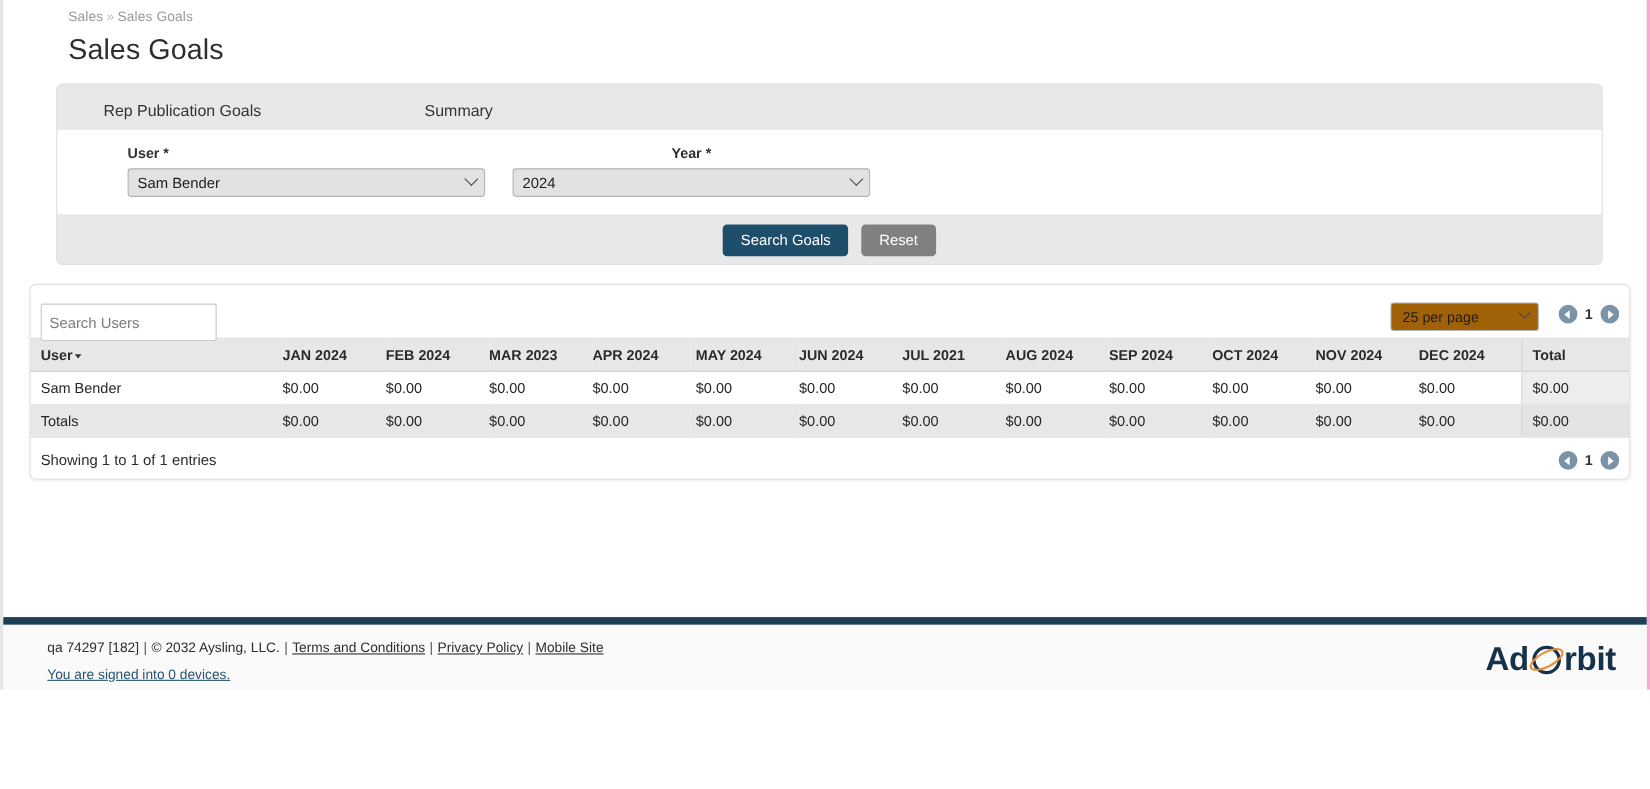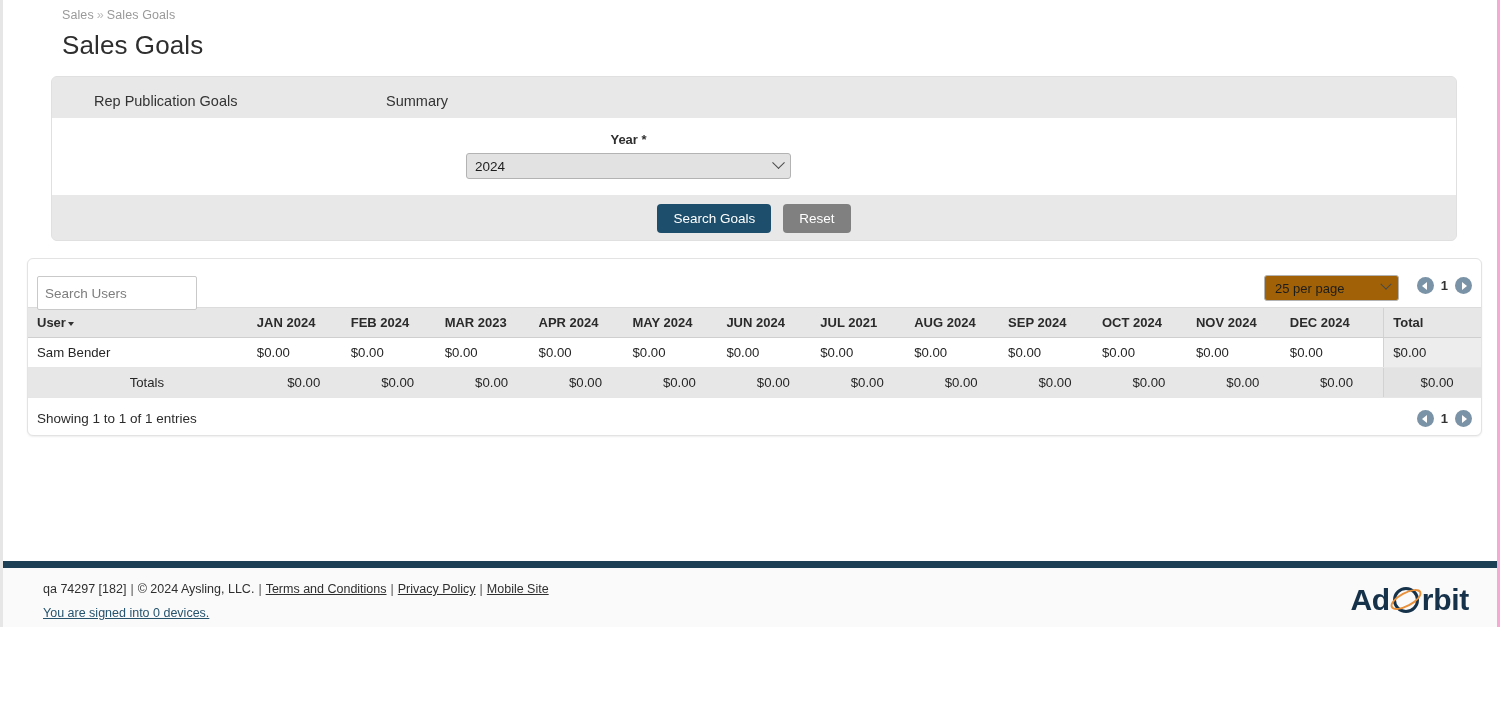--- a/index.html
+++ b/index.html
@@ -190,21 +190,21 @@
     white-space: nowrap;
   }
   .col-user { width: 212px; padding-left: 9px !important; }
   .col-m { width: 87px; }
   .col-total { width: 90px; }
   th.col-total, td.col-total {
     border-left: 1px solid #d2d2d2;
     background: #ededed;
     padding-left: 9px !important;
   }
-  tr.row-totals td { background: #e7e7e7; font-weight: normal; text-align: center; }
+  tr.row-totals td { background: #e7e7e7; font-weight: normal; }
   tr.row-totals td.col-total { background: #e3e3e3; }
   td.col-user { padding-left: 9px !important; }
   .sort-caret {
     display: inline-block;
     width: 0; height: 0;
     border-left: 3.5px solid transparent;
     border-right: 3.5px solid transparent;
     border-top: 4px solid #333;
     margin-left: 2px;
     vertical-align: middle;
@@ -280,20 +280,27 @@
 
   <div class="page-title">Sales Goals</div>
 
   <div class="filter-panel">
     <div class="tabbar">
       <div class="tab" id="tab-rep-pub">Rep Publication Goals</div>
       <div class="tab" id="tab-summary">Summary</div>
     </div>
 
     <div class="form-area">
+      <div class="field" id="field-user">
+        <span class="lbl">User *</span>
+        <div class="sel">
+          <span>Sam Bender</span>
+          <span class="caret"></span>
+        </div>
+      </div>
       <div class="field" id="field-year">
         <span class="lbl">Year *</span>
         <div class="sel">
           <span>2024</span>
           <span class="caret"></span>
         </div>
       </div>
     </div>
 
     <div class="btn-area">
@@ -385,21 +392,21 @@
         <span class="pg-btn pg-next">
             <span class="tri"></span>
           </span>
       </div>
     </div>
   </div>
 
   <div class="footer-rule"></div>
   <div class="footer">
     <div class="footer-line1">
-      <span>qa 74297 [182]</span><span class="bar">|</span><span>© 2024 Aysling, LLC.</span><span class="bar">|</span><a href="#">Terms and Conditions</a><span class="bar">|</span><a href="#">Privacy Policy</a><span class="bar">|</span><a href="#">Mobile Site</a>
+      <span>qa 74297 [182]</span><span class="bar">|</span><span>© 2032 Aysling, LLC.</span><span class="bar">|</span><a href="#">Terms and Conditions</a><span class="bar">|</span><a href="#">Privacy Policy</a><span class="bar">|</span><a href="#">Mobile Site</a>
     </div>
     <div class="footer-line2">
       <a href="#">You are signed into 0 devices.</a>
     </div>
 
     <div class="logo">
       <span>Ad</span>
       <span class="orb">
         <span class="ring-o"></span>
         <span class="ring-orbit"></span>

